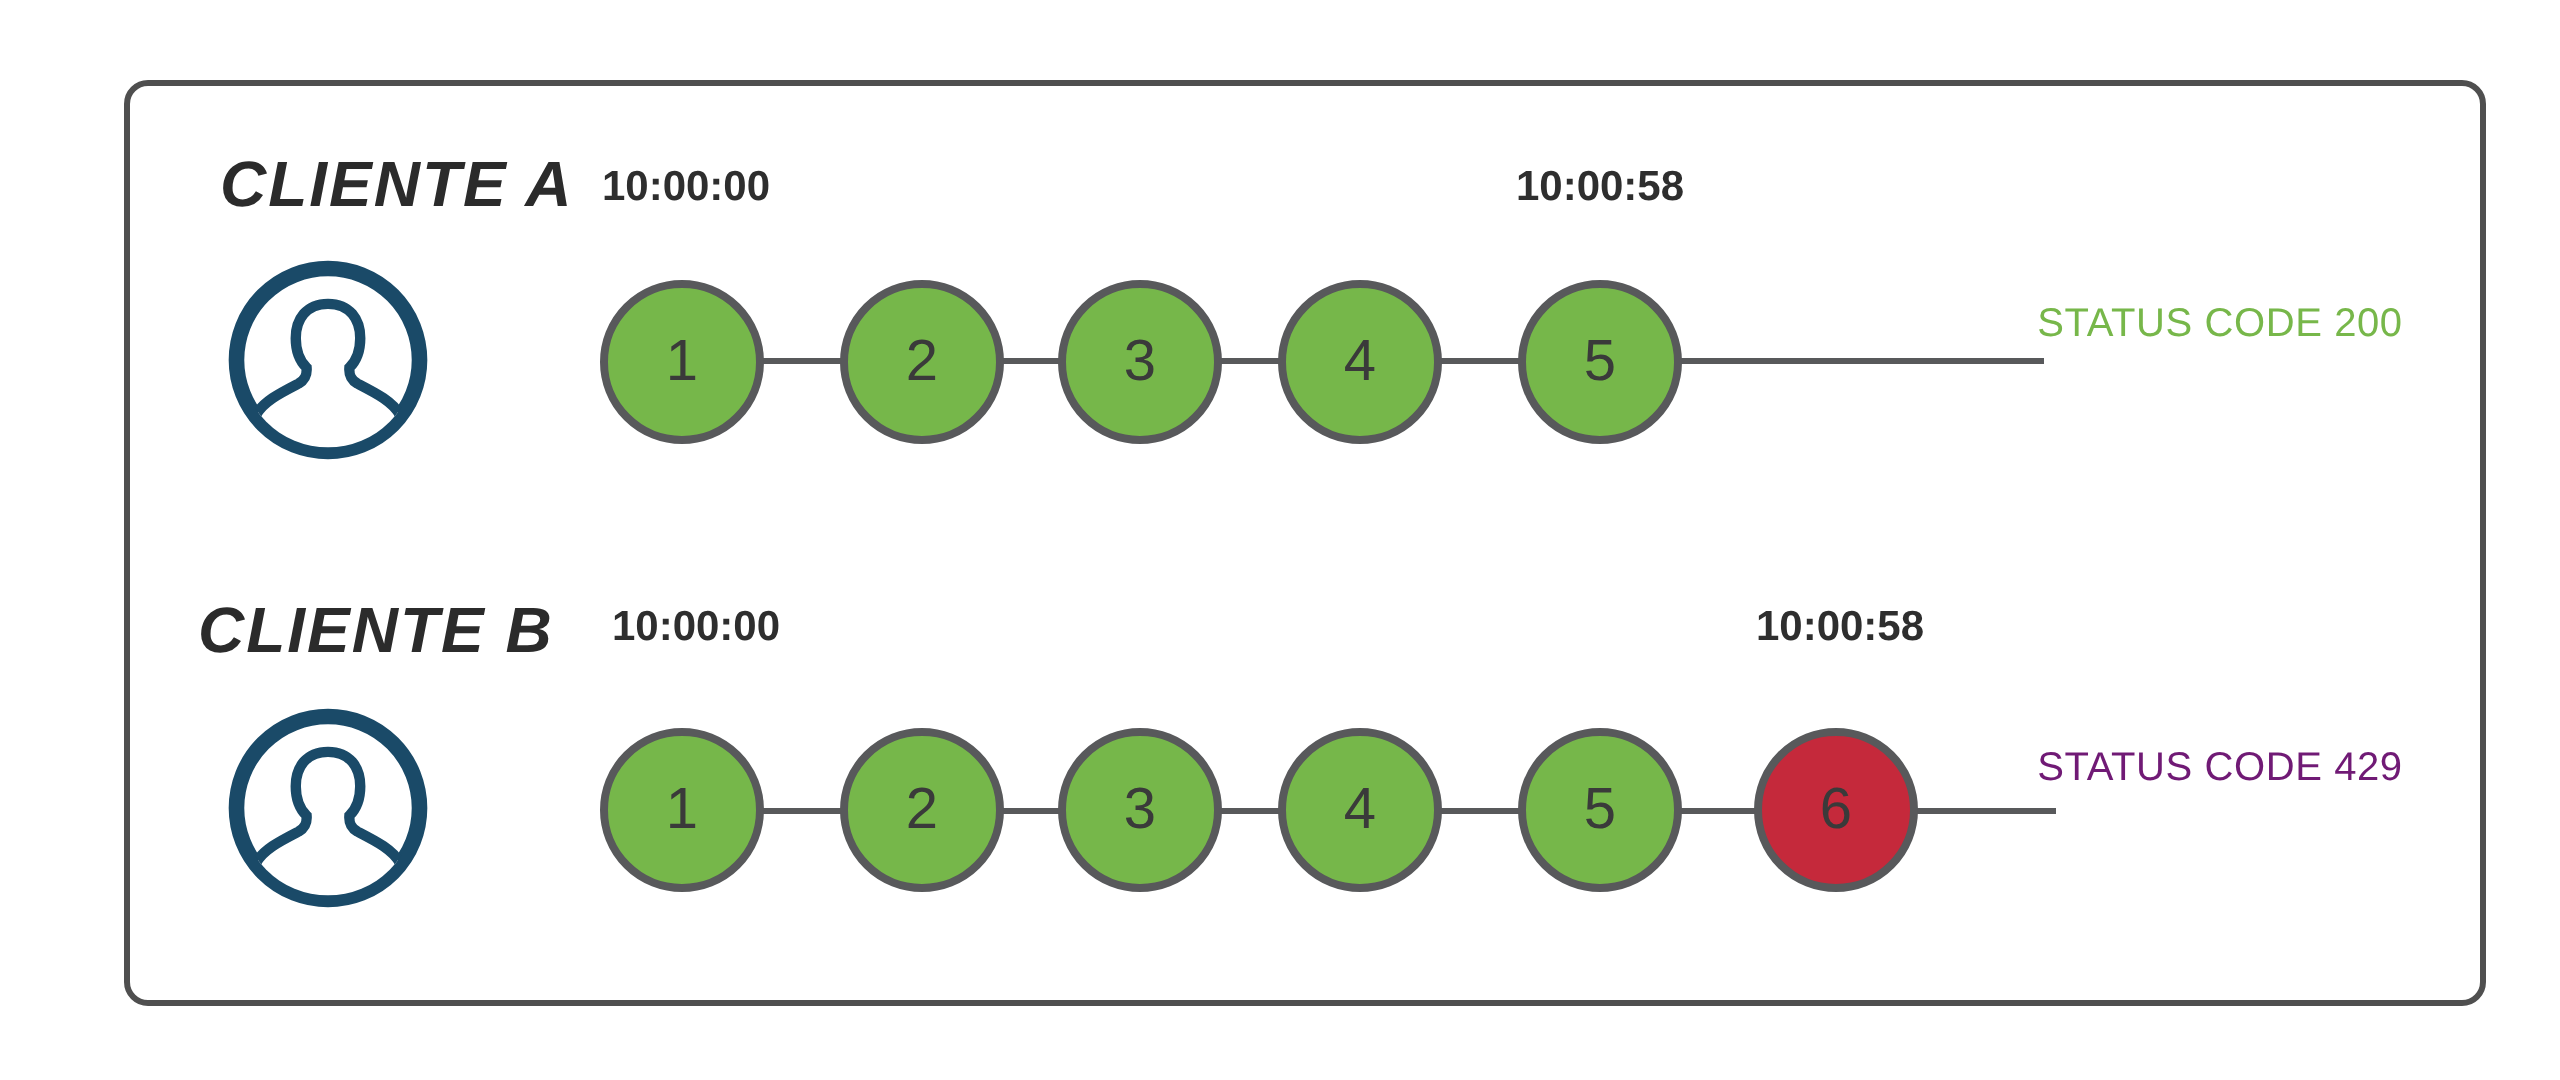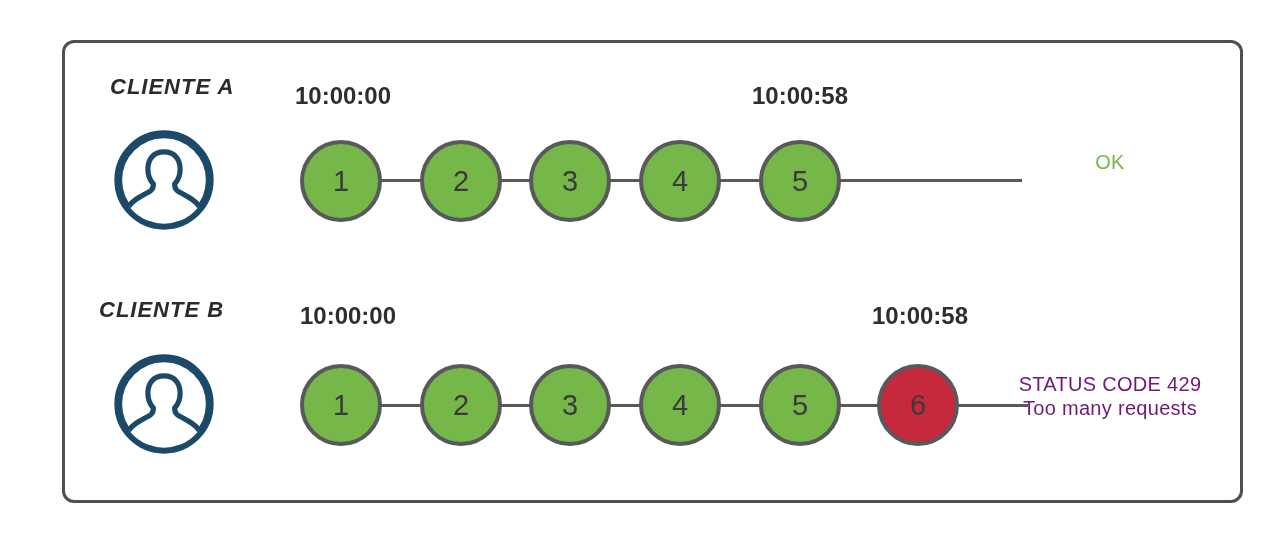--- a/index.html
+++ b/index.html
@@ -18,34 +18,34 @@
     width: 1175px; height: 457px;
     border: 3px solid #4F4F4F;
     border-radius: 12px;
     background: #ffffff;
   }
 
   .client-label {
     position: absolute;
     font-style: italic;
     font-weight: bold;
-    font-size: 22px;
+    font-size: 32px;
     letter-spacing: 1px;
     color: #2B2B2B;
     white-space: nowrap;
   }
   .label-a { left: 110px; top: 74px; }
   .label-b { left: 99px; top: 297px; font-style: italic; }
 
   .ts {
     position: absolute;
     width: 100px;
     text-align: center;
     font-weight: bold;
-    font-size: 24px;
+    font-size: 21px;
     color: #2E2E2E;
     white-space: nowrap;
   }
   .ts-a-start { left: 293px; top: 82px; }
   .ts-a-end   { left: 750px; top: 82px; }
   .ts-b-start { left: 298px; top: 302px; }
   .ts-b-end   { left: 870px; top: 302px; }
 
   .avatar { position: absolute; width: 104px; height: 104px; }
   .avatar-a { left: 112px; top: 128px; }
@@ -122,21 +122,21 @@
 
   <div class="tline line-a"></div>
 
   <div class="req ra c1">1</div>
   <div class="req ra c2">2</div>
   <div class="req ra c3">3</div>
   <div class="req ra c4">4</div>
   <div class="req ra c5">5</div>
 
   <div class="status status-a">
-    <div>OK</div>
+    <div>STATUS CODE 200</div>
   </div>
 
   <div class="client-label label-b">CLIENTE B</div>
 
   <div class="ts ts-b-start">10:00:00</div>
   <div class="ts ts-b-end">10:00:58</div>
 
   <div class="avatar avatar-b">
     <svg viewBox="0 0 100 100" width="104" height="104">
       <defs>
@@ -155,15 +155,14 @@
 
   <div class="req rb c1">1</div>
   <div class="req rb c2">2</div>
   <div class="req rb c3">3</div>
   <div class="req rb c4">4</div>
   <div class="req rb c5">5</div>
   <div class="req rb c6 blocked">6</div>
 
   <div class="status status-b">
     <div>STATUS CODE 429</div>
-    <div>Too many requests</div>
   </div>
 </div>
 
 </body></html>

